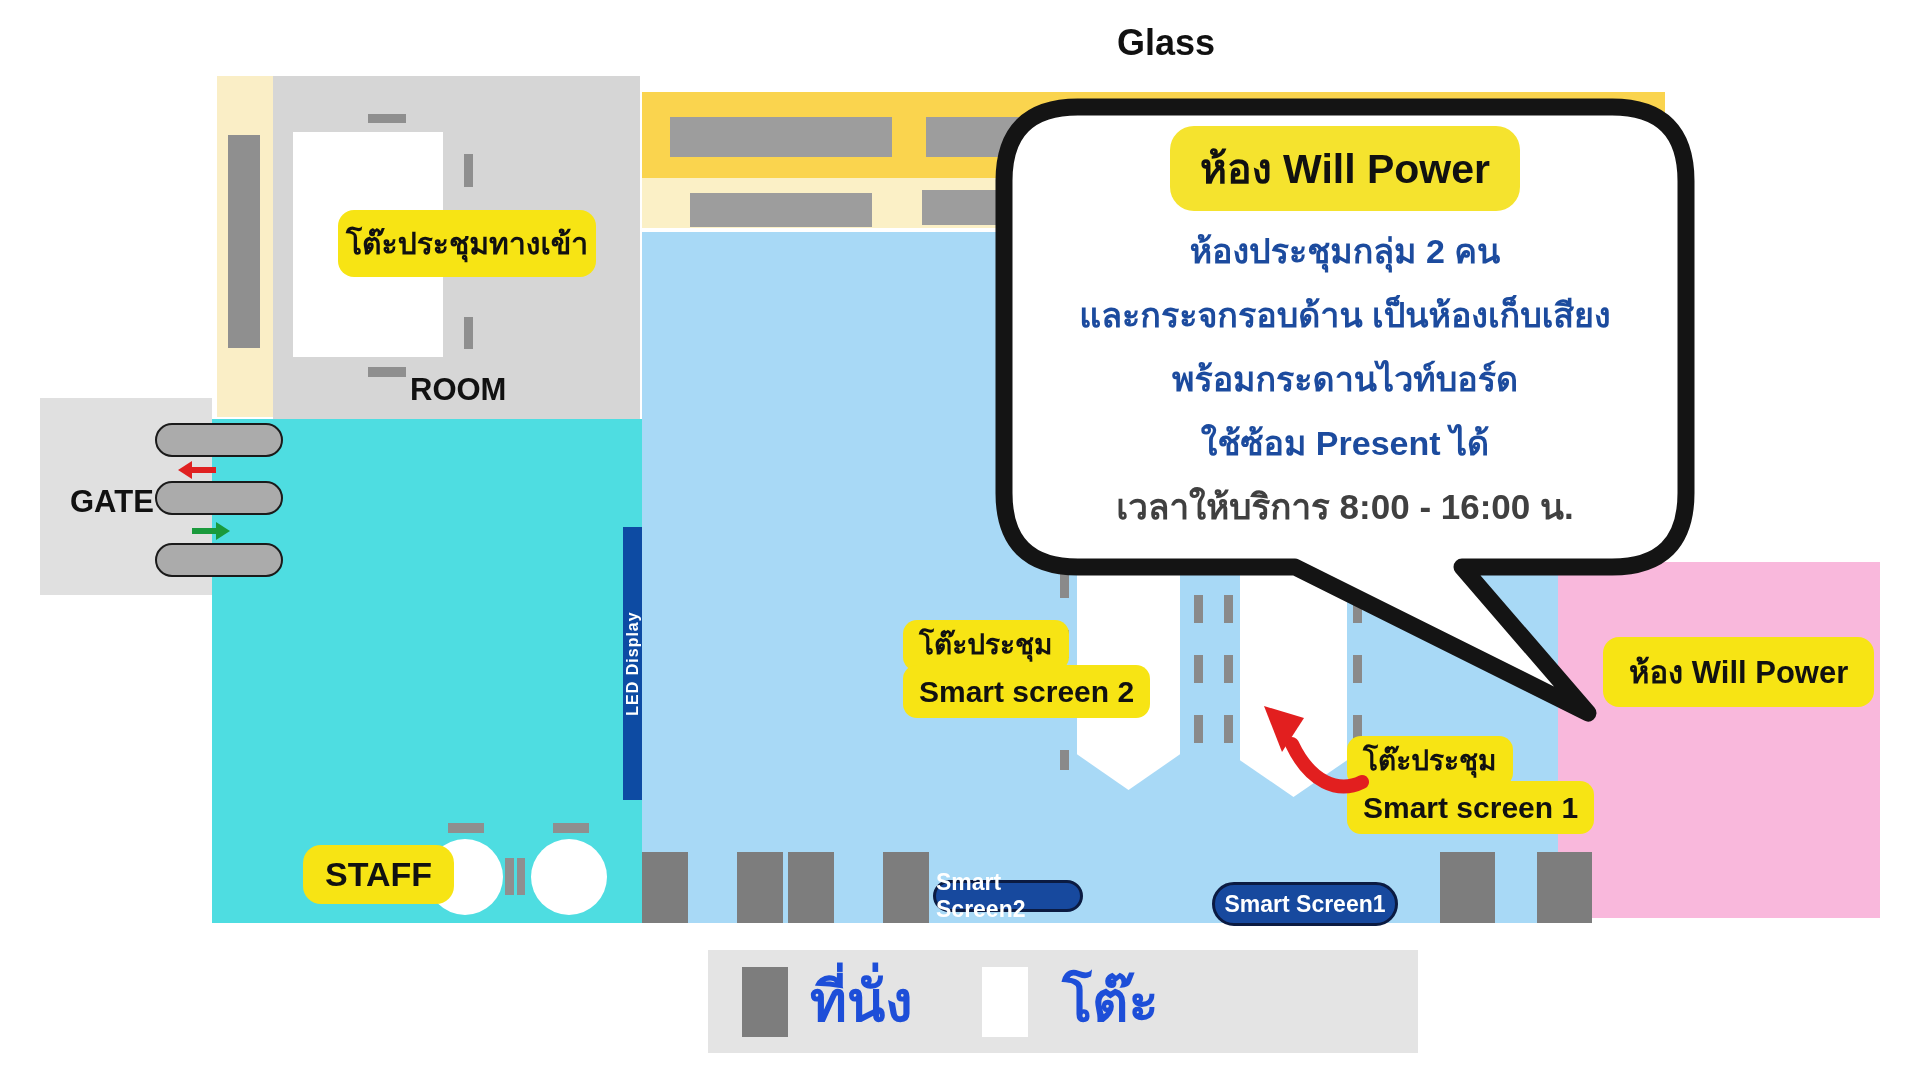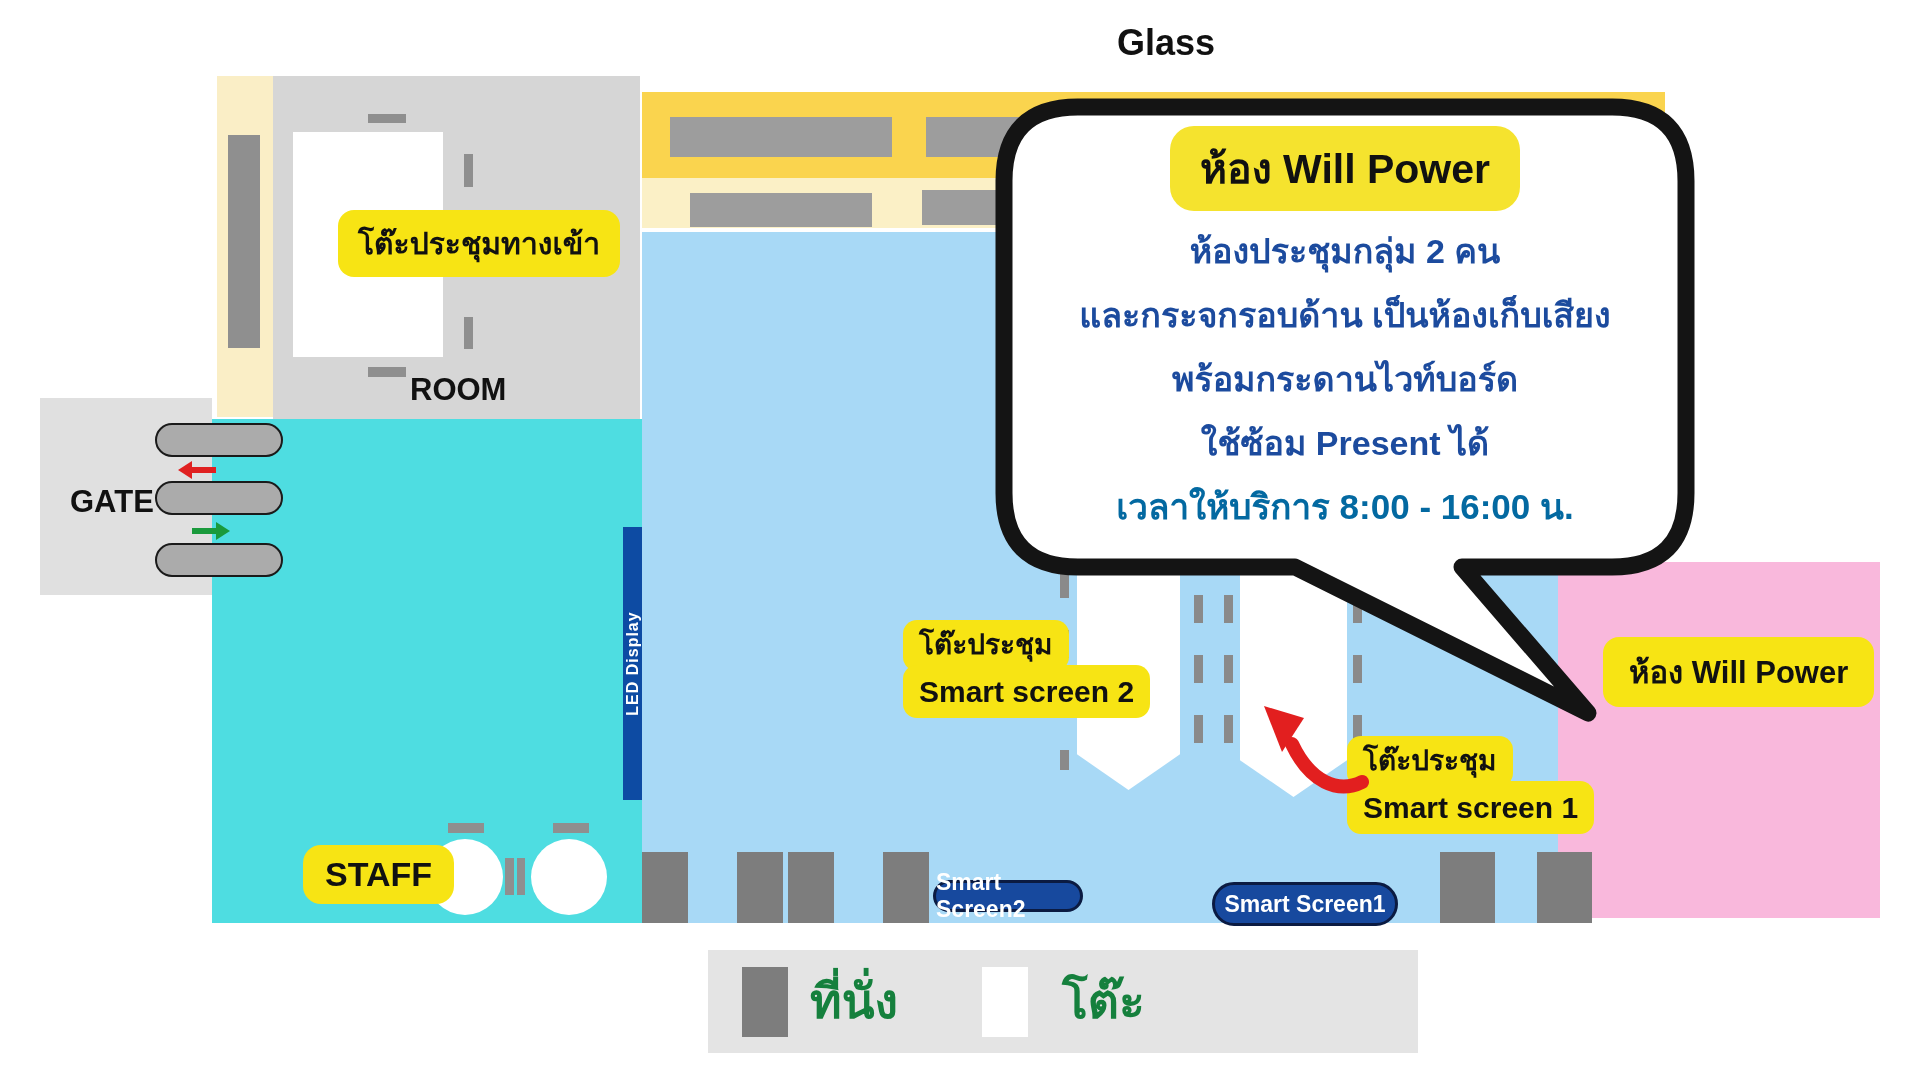--- a/index.html
+++ b/index.html
@@ -23,21 +23,21 @@
   .band-table{background:#9d9d9d;}
   
   .plain-label{color:#111;font-weight:700;}
   .glass-label{left:1117px;top:22px;font-size:36px;text-align:center;}
   .room-label{left:410px;top:372px;font-size:31px;}
   .gate-label{left:70px;top:484px;font-size:31px;}
   .yellow-pill{
     background:#f7e414;color:#111;font-weight:800;border-radius:16px;
     display:inline-block;white-space:nowrap;
   }
-  .entrance-table-label{left:338px;top:210px;font-size:30px;padding:10px 20px;}
+  .entrance-table-label{left:338px;top:210px;font-size:30px;padding:10px 8px;}
   .staff-label{left:303px;top:845px;font-size:34px;padding:10px 22px;border-radius:18px;}
   .willpower-zone-label{left:1603px;top:637px;font-size:31px;padding:10px 26px;}
   
   .zone-tag{line-height:0;}
   .zone-tag .tag-line{
     background:#f7e414;color:#111;font-weight:800;display:inline-block;
     border-radius:14px;padding:10px 16px;line-height:1.1;white-space:nowrap;
   }
   .zone-tag .l1{font-size:28px;}
   .zone-tag .l2{font-size:30px;margin-top:-6px;}
@@ -66,25 +66,25 @@
   }
   
   .staff-circle{width:76px;height:76px;border-radius:50%;background:#ffffff;}
   
   .bubble-content{left:1004px;top:112px;width:682px;text-align:center;}
   .bubble-title{
     display:table;margin:14px auto 8px;background:#f5e32e;color:#111;
     font-size:41px;font-weight:800;padding:10px 30px;border-radius:24px;white-space:nowrap;
   }
   .bubble-line{font-size:34px;font-weight:700;color:#1c4b9e;line-height:64px;white-space:nowrap;}
-  .bubble-line-red{font-size:35px;font-weight:800;color:#0369a1;line-height:64px;white-space:nowrap;}
+  .bubble-line-red{font-size:35px;font-weight:800;color:#404040;line-height:64px;white-space:nowrap;}
   
   .legend-box{left:708px;top:950px;width:710px;height:103px;background:#e4e4e4;}
   .legend-swatch{top:967px;width:46px;height:70px;}
-  .legend-text{top:967px;font-size:48px;font-weight:700;color:#15803d;line-height:70px;}
+  .legend-text{top:967px;font-size:56px;font-weight:700;color:#1d4ed8;line-height:70px;}
 </style>
 </head>
 <body>
 
 <div id="stage">
 
   <div class="abs gate-area"></div>
   <div class="abs entrance-strip"></div>
   <div class="abs strip-bar mark"></div>
   <div class="abs room-area"></div>

